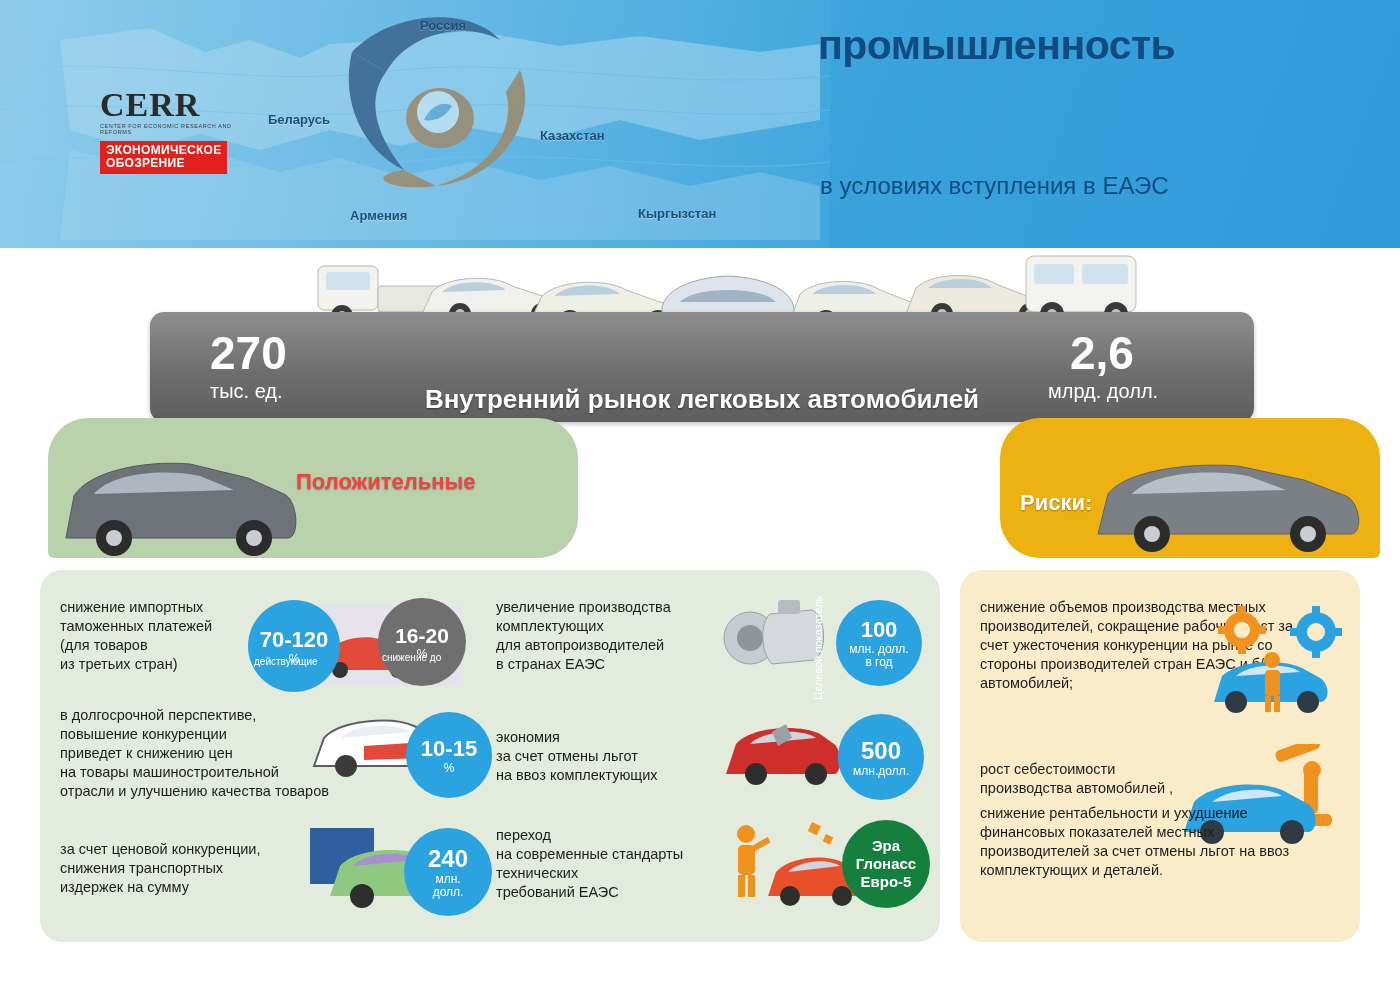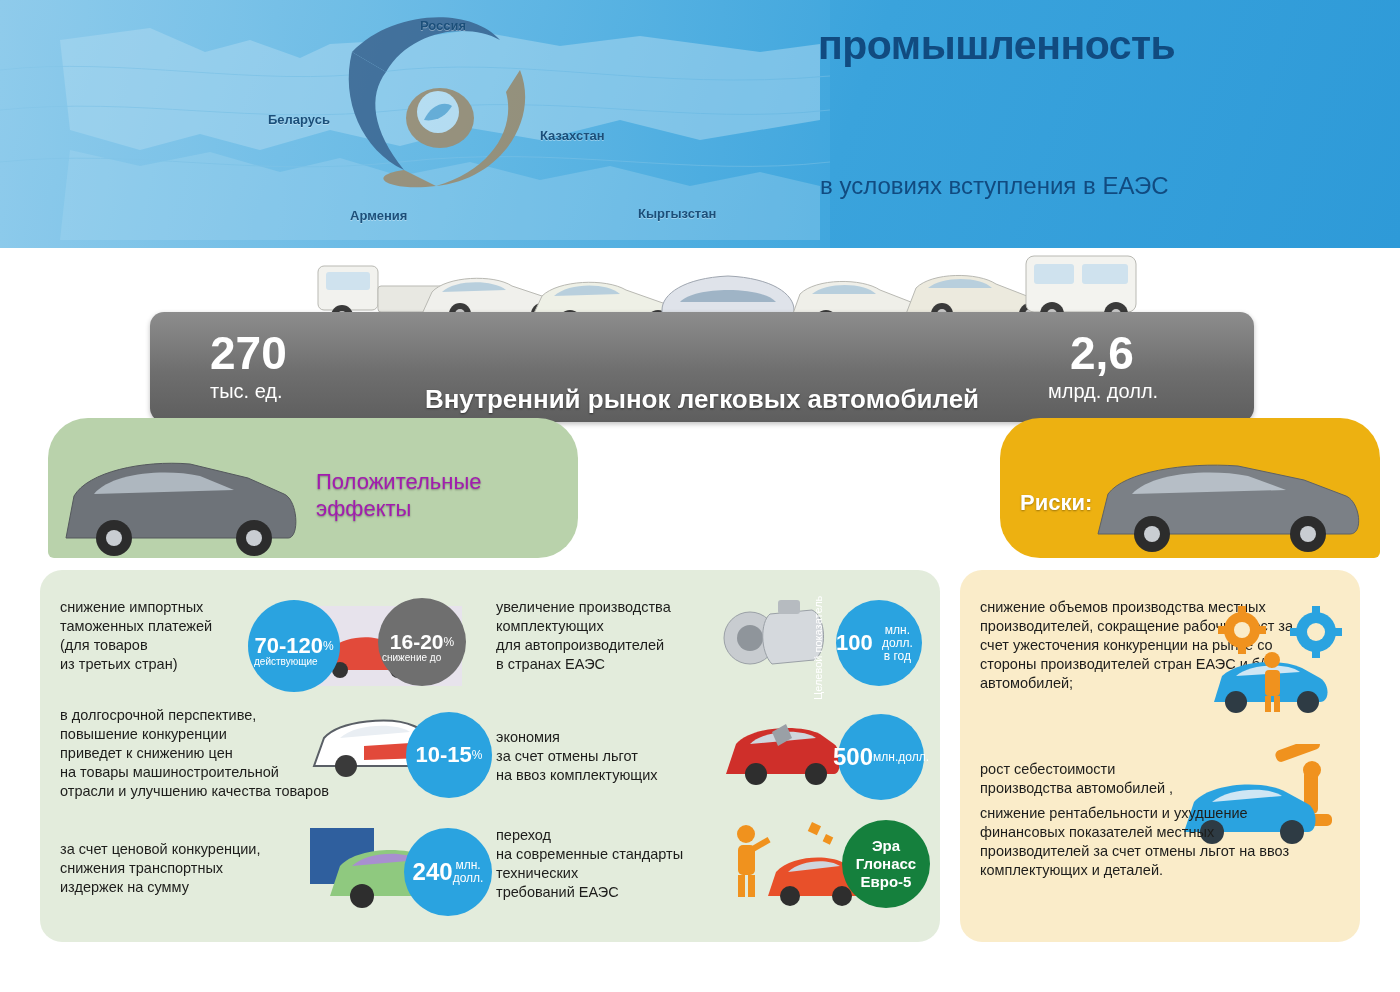--- a/index.html
+++ b/index.html
@@ -69,23 +69,22 @@
     color:#ffffff;font-size:26px;font-weight:bold;
     text-shadow:0 1px 2px rgba(0,0,0,.5);
   }
   
   .pos-tab{
     position:absolute;left:48px;top:418px;width:530px;height:140px;
     background:#b9d2ab;border-radius:40px 40px 40px 6px;
   }
   .pos-tab-label{
     position:absolute;left:296px;top:468px;width:240px;
-    color:#a21caf;font-size:22px;font-weight:normal;line-height:27px;
+    color:#ef4444;font-size:22px;font-weight:bold;line-height:27px;
     text-shadow:0 1px 2px rgba(0,0,0,.35);
-    margin-left:20px;
   }
   .pos-panel{
     position:absolute;left:40px;top:570px;width:900px;height:372px;
     background:#e3ecdc;border-radius:22px;
   }
   .risk-tab{
     position:absolute;left:1000px;top:418px;width:380px;height:140px;
     background:#edb111;border-radius:40px 40px 6px 40px;
   }
   .risk-tab-label{
@@ -99,21 +98,21 @@
   }
   .risk-text{
     position:absolute;color:#1d1d1b;font-size:14.5px;line-height:19px;
   }
   
   .row-text{
     position:absolute;color:#1d1d1b;font-size:14.5px;line-height:19px;
   }
   .bubble{
     position:absolute;border-radius:50%;
-    display:flex;flex-direction:row;align-items:center;justify-content:center;
+    display:flex;flex-direction:column;align-items:center;justify-content:center;
     color:#ffffff;text-align:center;
   }
   .bub-blue{background:#2aa3e0;}
   .bub-gray{background:#6f6f6f;}
   .bub-num{font-weight:bold;}
   .bub-unit{font-size:12px;line-height:13px;}
   .side-cap{
     position:absolute;color:#ffffff;font-size:11px;
     transform:rotate(-90deg);transform-origin:left top;white-space:nowrap;
   }
@@ -157,20 +156,28 @@
       <path d="M352,52 C392,10 470,6 500,40 C468,22 410,30 386,72 Z" fill="#2b3a63"></path>
       <path d="M352,52 C340,100 362,150 404,170 C372,130 368,96 386,72 Z" fill="#2b3a63"></path>
       <path d="M520,70 C540,120 500,180 436,186 C492,170 516,128 506,92 Z" fill="#c9772b"></path>
       <path d="M436,186 C390,192 362,176 404,170 Z" fill="#c9772b"></path>
       <ellipse cx="440" cy="118" rx="34" ry="30" fill="#c9772b"></ellipse>
       <ellipse cx="438" cy="112" rx="21" ry="21" fill="#ffffff"></ellipse>
       <path d="M424,120 C430,106 444,100 452,106 C446,116 436,122 424,120 Z" fill="#6fa9cf"></path>
     </g>
   </svg>
 
+  <div class="cerr">
+    <div class="cerr-name">CERR</div>
+    <div class="cerr-tag">CENTER FOR ECONOMIC RESEARCH AND REFORMS</div>
+    <div class="cerr-box">
+      <div>ЭКОНОМИЧЕСКОЕ</div>
+      <div>ОБОЗРЕНИЕ</div>
+    </div>
+  </div>
 
   <div class="map-label" style="left:420px;top:18px">Россия</div>
   <div class="map-label" style="left:268px;top:112px">Беларусь</div>
   <div class="map-label" style="left:540px;top:128px">Казахстан</div>
   <div class="map-label" style="left:350px;top:208px">Армения</div>
   <div class="map-label" style="left:638px;top:206px">Кыргызстан</div>
 
   <div class="hdr-title">
     <div>промышленность</div>
   </div>
@@ -256,21 +263,20 @@
 <svg class="illus" style="left:58px;top:438px;width:250px;height:120px" viewBox="0 0 250 120">
   <path d="M8,100 L16,58 C30,34 84,22 132,26 L190,40 L226,56 C240,62 242,100 230,100 Z" fill="#6e7379" stroke="#54585d"></path>
   <path d="M36,56 C52,36 104,30 142,38 L176,52 Z" fill="#aeb7bf"></path>
   <circle cx="56" cy="100" r="18" fill="#2c2c2c"></circle>
     <circle cx="56" cy="100" r="8" fill="#c9cdd2"></circle>
   <circle cx="196" cy="100" r="18" fill="#2c2c2c"></circle>
     <circle cx="196" cy="100" r="8" fill="#c9cdd2"></circle>
 </svg>
 <div class="pos-tab-label">
   <div>Положительные</div>
-  <div>эффекты</div>
 </div>
 
 <div class="risk-tab"></div>
 <svg class="illus" style="left:1088px;top:440px;width:290px;height:118px" viewBox="0 0 290 118">
   <path d="M10,94 L20,54 C36,32 96,22 150,26 L216,40 L258,56 C272,62 276,94 262,94 Z" fill="#7b8086" stroke="#5d6166"></path>
   <path d="M44,54 C62,34 118,28 160,36 L198,50 Z" fill="#b6bec6"></path>
   <circle cx="64" cy="94" r="18" fill="#2c2c2c"></circle>
     <circle cx="64" cy="94" r="8" fill="#c9cdd2"></circle>
   <circle cx="220" cy="94" r="18" fill="#2c2c2c"></circle>
     <circle cx="220" cy="94" r="8" fill="#c9cdd2"></circle>

